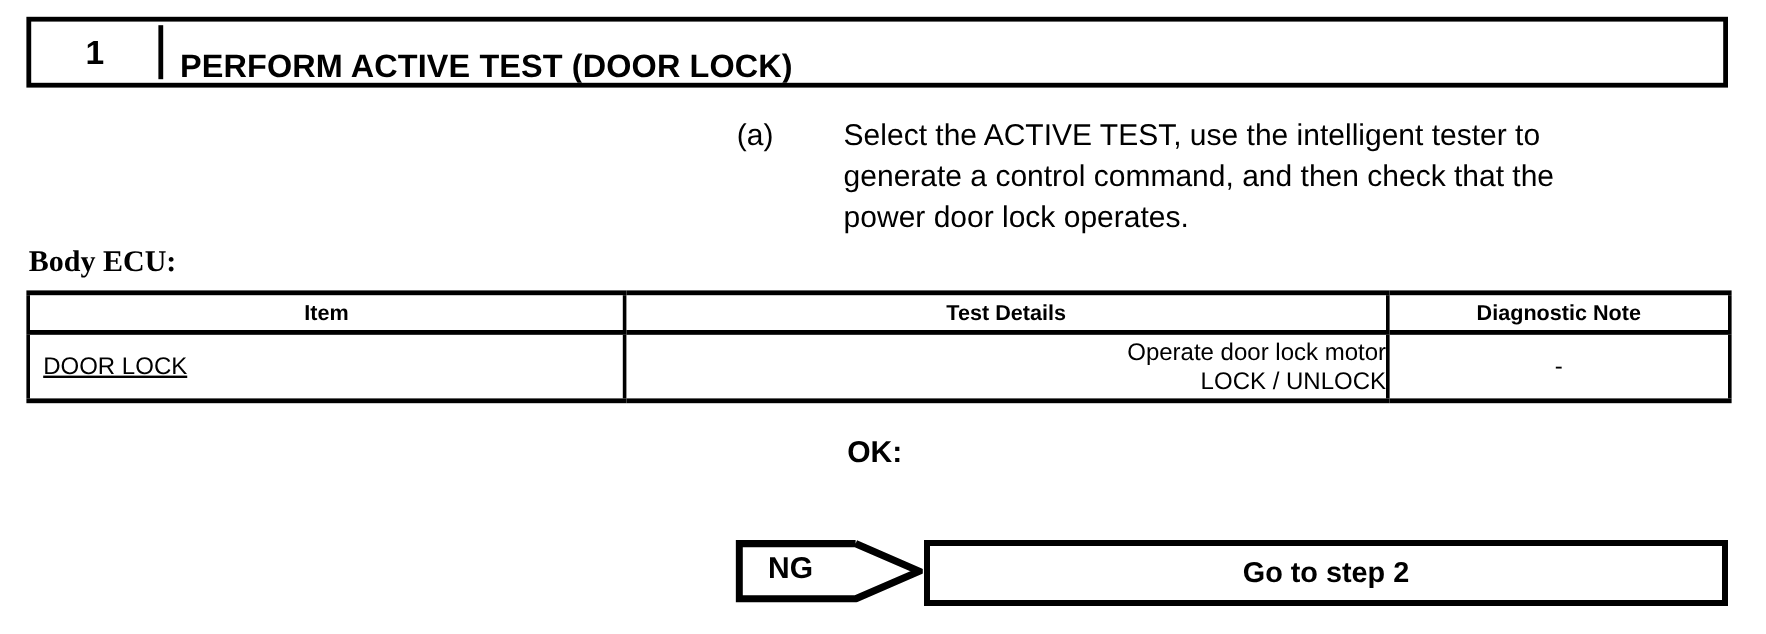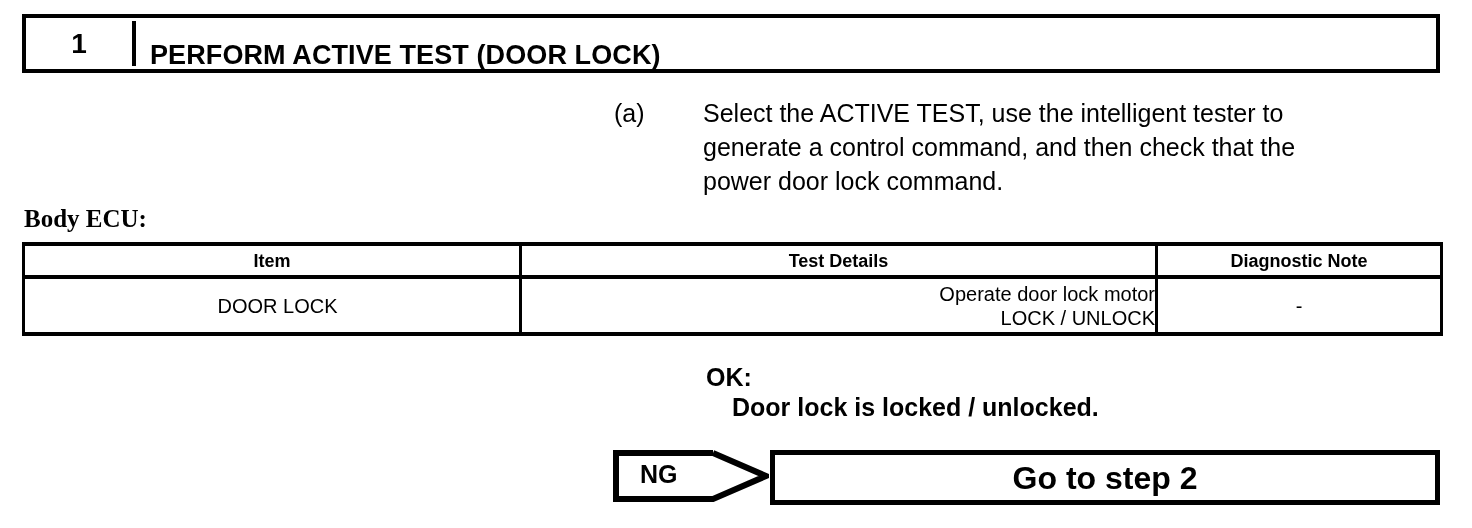--- a/index.html
+++ b/index.html
@@ -134,23 +134,24 @@
   }
   .data-table tbody td {
     border-top: 4px solid #000;
     border-bottom: 4px solid #000;
     height: 57px;
     font-size: 20px;
     font-weight: normal;
     line-height: 24px;
   }
   .cell-item {
-    text-align: center;
+    text-align: left;
     vertical-align: middle;
     padding-left: 11px !important;
+    text-decoration: underline;
   }
   .cell-details {
     text-align: left;
     vertical-align: middle;
     padding-left: 9px !important;
   }
   .cell-details div { white-space: nowrap; text-align: right; }
   .cell-note {
     text-align: center;
     vertical-align: middle;
@@ -199,21 +200,21 @@
     top: 450px;
     width: 670px;
     height: 55px;
     border: 5px solid #000;
     box-sizing: border-box;
     display: flex;
     align-items: center;
     justify-content: center;
   }
   .goto-text {
-    font-size: 32px;
+    font-size: 24px;
     font-weight: bold;
     line-height: 1;
     white-space: nowrap;
     text-align: center;
   }
 </style>
 </head>
 <body>
 
 <div class="step-header">
@@ -224,21 +225,21 @@
   <div class="step-title-cell">
     <span class="step-title">PERFORM ACTIVE TEST (DOOR LOCK)</span>
   </div>
 </div>
 
 <div class="instruction">
   <span class="instruction-marker">(a)</span>
   <div class="instruction-body">
     <div>Select the ACTIVE TEST, use the intelligent tester to</div>
     <div>generate a control command, and then check that the</div>
-    <div>power door lock command.</div>
+    <div>power door lock operates.</div>
   </div>
 </div>
 
 <div class="section-label">Body ECU:</div>
 
 <table class="data-table">
   <colgroup>
     <col class="c-item">
     <col class="c-details">
     <col class="c-note">
@@ -257,21 +258,20 @@
         <div>Operate door lock motor</div>
         <div>LOCK / UNLOCK</div>
       </td>
       <td class="cell-note">-</td>
     </tr>
   </tbody>
 </table>
 
 <div class="ok-block">
   <div class="ok-label">OK:</div>
-  <div class="ok-text">Door lock is locked / unlocked.</div>
 </div>
 
 <div class="ng-arrow">
   <svg width="156" height="52" viewBox="0 0 156 52" xmlns="http://www.w3.org/2000/svg">
     <polyline points="100,3 3,3 3,49 100,49 153,26 100,3" fill="none" stroke="#000000" stroke-width="6" stroke-linejoin="miter"></polyline>
   </svg>
 </div>
 <div class="ng-label">NG</div>
 
 <div class="goto-box">

